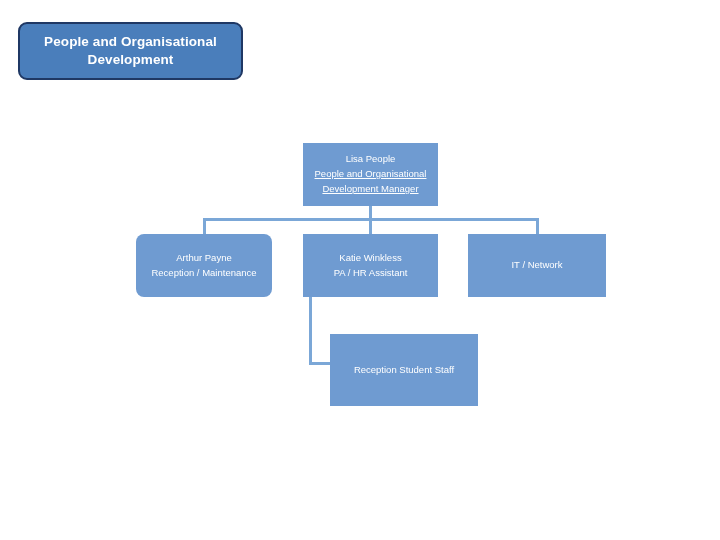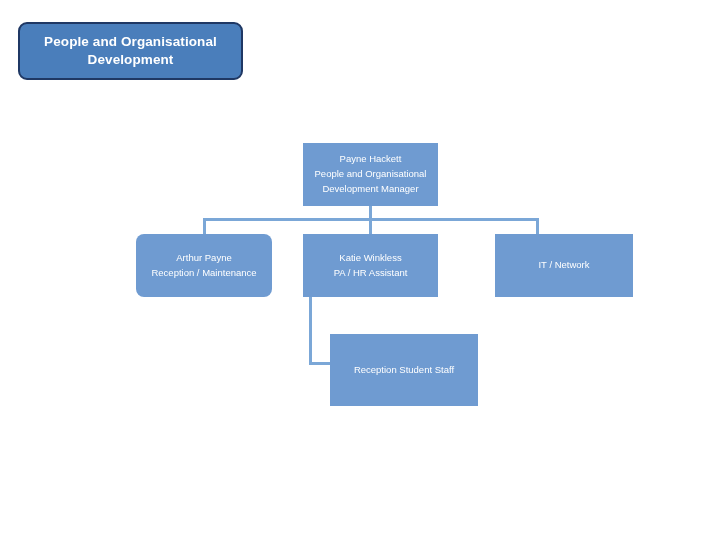--- a/index.html
+++ b/index.html
@@ -66,26 +66,27 @@
   }
   .node .line {
     display: block;
     font-size: 9.5px;
     line-height: 1.55;
     color: #ffffff;
     white-space: nowrap;
   }
   .node .line.wrap {
     white-space: normal;
+    text-decoration: underline;
   }
 
   #node-top      { left: 303px; top: 143px;  width: 135px; height: 63px; }
   #node-arthur   { left: 136px; top: 234px;  width: 136px; height: 63px; border-radius: 8px; }
   #node-katie    { left: 303px; top: 234px;  width: 135px; height: 63px; }
-  #node-it       { left: 468px; top: 234px;  width: 138px; height: 63px; margin-left: 27px; }
+  #node-it       { left: 468px; top: 234px;  width: 138px; height: 63px; }
   #node-reception{ left: 330px; top: 334px;  width: 148px; height: 72px; }
 
   
   .conn {
     position: absolute;
     background: #7ba7d7;
   }
   
   #conn-stem      { left: 369px; top: 206px; width: 3px;   height: 14px; }
   
@@ -109,21 +110,21 @@
 
   <div class="conn" id="conn-stem"></div>
   <div class="conn" id="conn-bus"></div>
   <div class="conn" id="conn-drop-l"></div>
   <div class="conn" id="conn-drop-m"></div>
   <div class="conn" id="conn-drop-r"></div>
   <div class="conn" id="conn-elbow-v"></div>
   <div class="conn" id="conn-elbow-h"></div>
 
   <div class="node" id="node-top">
-    <span class="line">Payne Hackett</span>
+    <span class="line">Lisa People</span>
     <span class="line wrap">People and Organisational Development Manager</span>
   </div>
 
   <div class="node" id="node-arthur">
     <span class="line">Arthur Payne</span>
     <span class="line">Reception / Maintenance</span>
   </div>
 
   <div class="node" id="node-katie">
     <span class="line">Katie Winkless</span>

